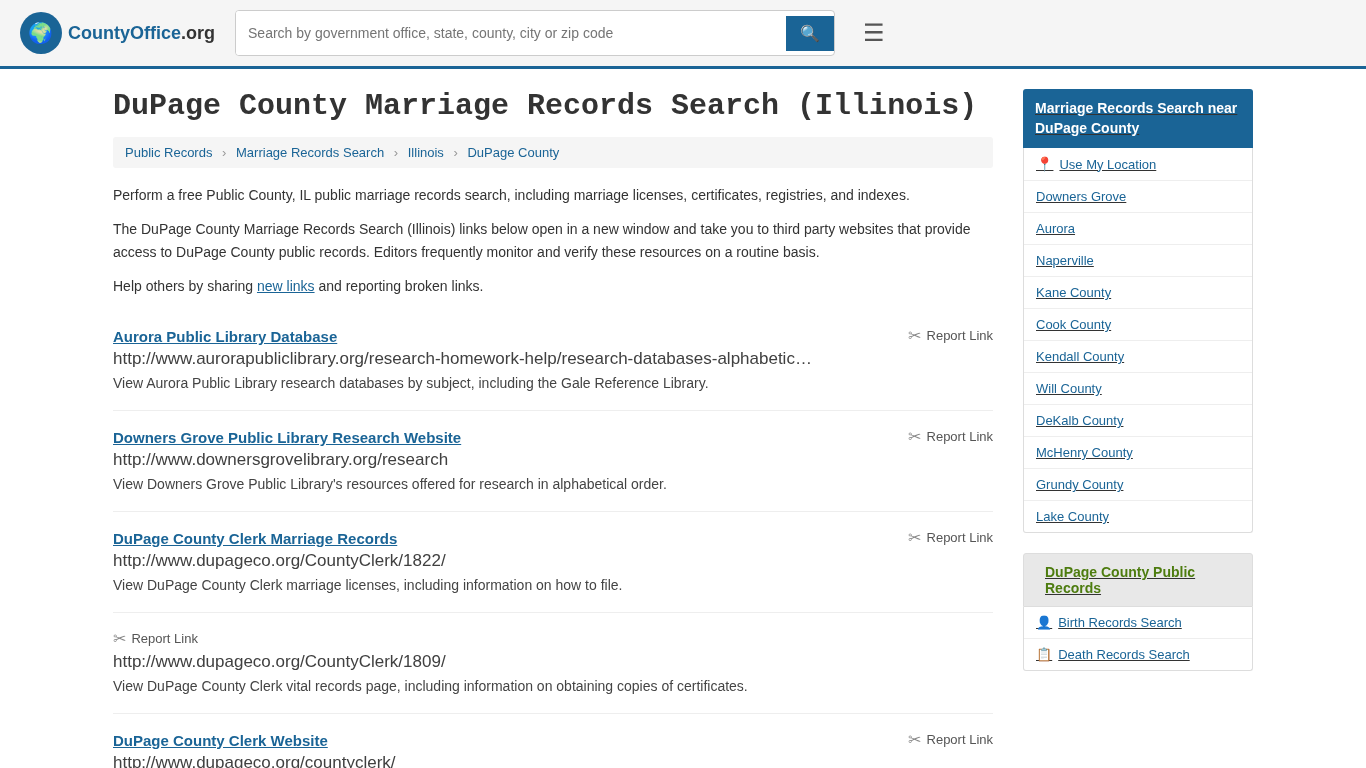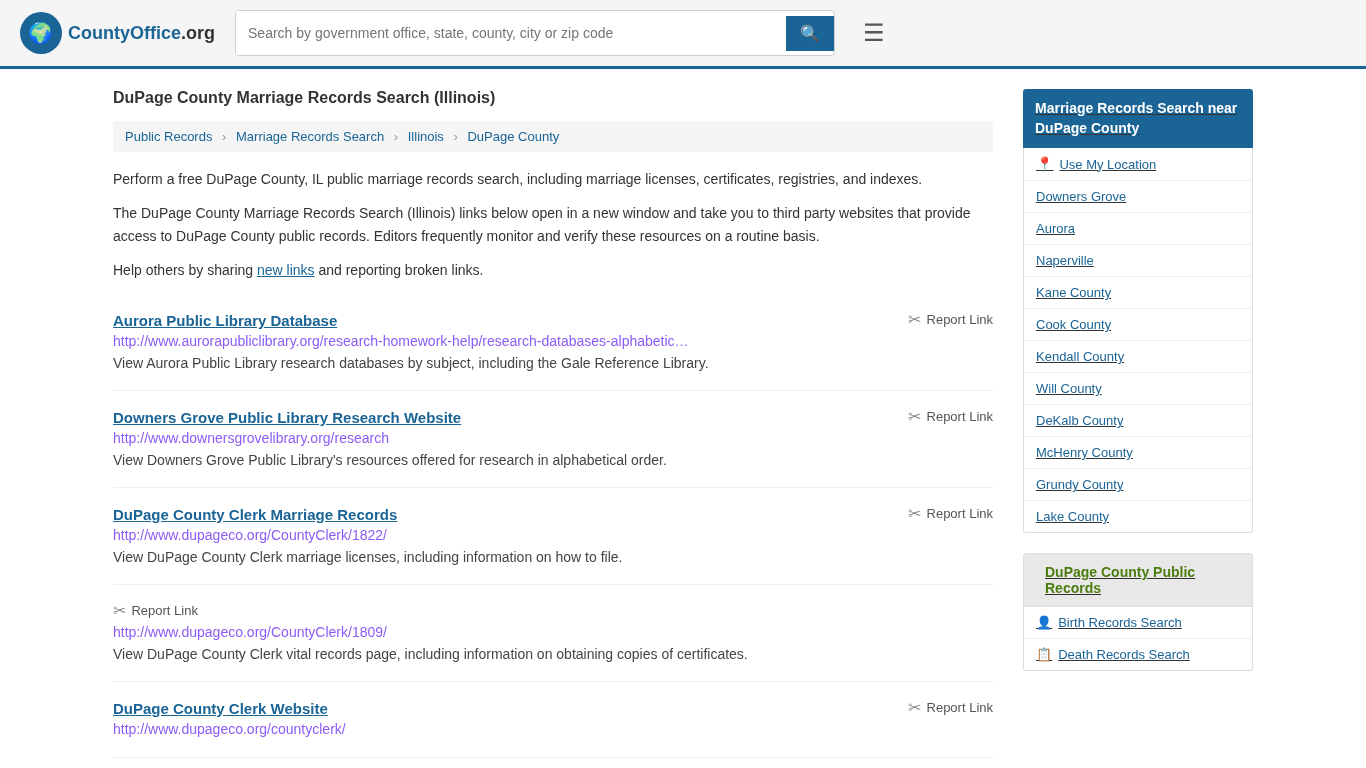--- a/index.html
+++ b/index.html
@@ -80,24 +80,25 @@
       padding: 20px;
       display: flex;
       gap: 30px;
     }
 
     
     .main-content {
       flex: 1;
     }
     .page-title {
-      font-size: 16px;
+      font-size: 30px;
       font-weight: bold;
       color: #333;
       margin-bottom: 14px;
+      font-family: Liberation Mono, monospace;
     }
     .breadcrumb {
       background: #f5f5f5;
       padding: 8px 12px;
       border-radius: 3px;
       margin-bottom: 16px;
       font-size: 13px;
       color: #555;
     }
     .breadcrumb a { color: #1a6496; text-decoration: none; }
@@ -131,22 +132,22 @@
       font-size: 13px;
       color: #555;
       cursor: pointer;
       white-space: nowrap;
     }
     .report-icon {
       font-size: 16px;
       color: #888;
     }
     .result-url {
-      color: #8b5cf6;
-      font-size: 14px;
+      color: #404040;
+      font-size: 17px;
       margin-bottom: 4px;
     }
     .result-desc {
       font-size: 14px;
       color: #444;
       line-height: 1.5;
     }
 
     
     .sidebar {
@@ -221,21 +222,21 @@
     <div class="breadcrumb">
       <a href="#">Public Records</a>
       <span class="sep">›</span>
       <a href="#">Marriage Records Search</a>
       <span class="sep">›</span>
       <a href="#">Illinois</a>
       <span class="sep">›</span>
       <a href="#">DuPage County</a>
     </div>
 
-    <p class="description">Perform a free DuPage County, IL public marriage records search, including marriage licenses, certificates, registries, and indexes.</p>
+    <p class="description">Perform a free Public County, IL public marriage records search, including marriage licenses, certificates, registries, and indexes.</p>
     <p class="description">The DuPage County Marriage Records Search (Illinois) links below open in a new window and take you to third party websites that provide access to DuPage County public records. Editors frequently monitor and verify these resources on a routine basis.</p>
     <p class="description">
       <span>Help others by sharing </span><a href="#">new links</a><span> and reporting broken links.</span>
     </p>
 
     <div>
 
       <div class="result-item">
         <div class="result-header">
           <span class="result-title">Aurora Public Library Database</span>

